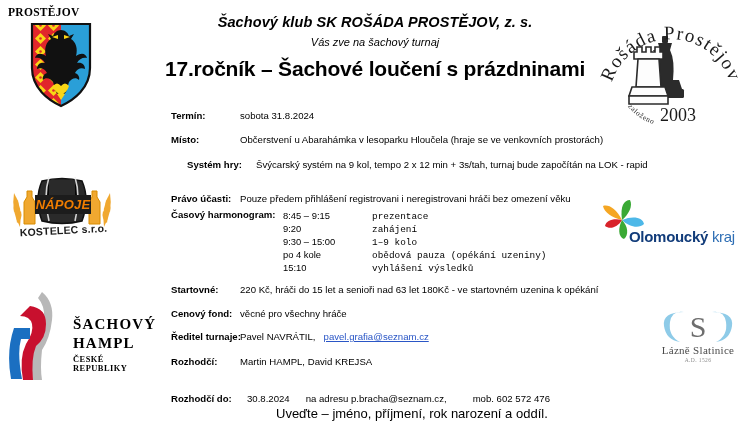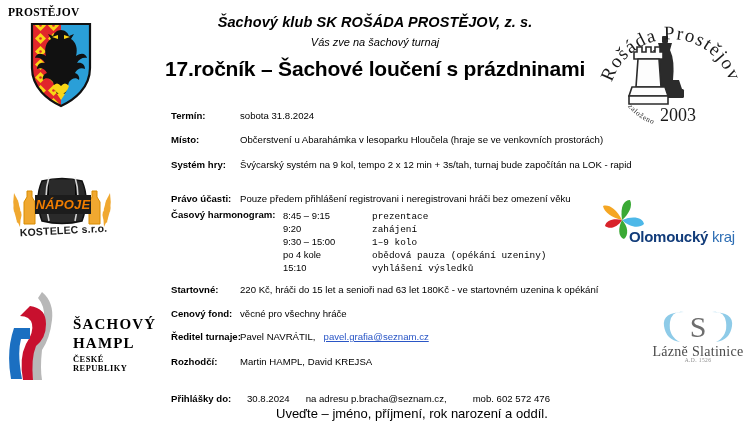--- a/index.html
+++ b/index.html
@@ -60,21 +60,21 @@
     display: inline-block;
     width: 69px;
     font-weight: bold;
   }
   .row .val {
     display: inline-block;
   }
 
   .r-termin   { top: 110px; }
   .r-misto    { top: 134px; }
-  .r-system   { top: 159px; }
+  .r-system   { top: 159px; margin-left: 16px; }
   .r-pravo    { top: 193px; }
   .r-harm     { top: 209px; }
   .r-start    { top: 284px; }
   .r-cenovy   { top: 308px; }
   .r-reditel  { top: 331px; }
   .r-rozhodci { top: 356px; }
   .r-prihlas  { top: 393px; }
 
   
   .sched {
@@ -182,21 +182,21 @@
   #logo-olomouc .ol-text .light {
     font-weight: normal; color: #2f6fb5;
   }
 
   
   #logo-slatinice { left: 648px; top: 306px; width: 100px; height: 62px; }
   #logo-slatinice .sl-name {
     position: absolute; left: 0; top: 38px; width: 100px;
     text-align: center;
     font-family: "Liberation Serif", serif;
-    font-size: 14px; color: #4a4a4a; letter-spacing: 0.3px;
+    font-size: 11px; color: #4a4a4a; letter-spacing: 0.3px;
   }
   #logo-slatinice .sl-sub {
     position: absolute; left: 0; top: 51px; width: 100px;
     text-align: center;
     font-family: "Liberation Serif", serif;
     font-size: 5.5px; color: #8d8d8d; letter-spacing: 0.4px;
   }
 </style>
 </head>
 <body>
@@ -245,21 +245,21 @@
 
   <div class="row r-reditel">
     <span class="lab">Ředitel turnaje:</span><span class="val">Pavel NAVRÁTIL,</span><span class="gap-sm"></span><a class="mail" href="#">pavel.grafia@seznam.cz</a>
   </div>
 
   <div class="row r-rozhodci">
     <span class="lab">Rozhodčí:</span><span class="val">Martin HAMPL, David KREJSA</span>
   </div>
 
   <div class="row r-prihlas">
-    <span class="lab" style="width:76px;">Přihlášky do:</span><span class="val">30.8.2024</span><span class="gap-md"></span><span class="val">na adresu p.bracha@seznam.cz,</span><span class="gap-lg"></span><span class="val">mob. 602 572 476</span>
+    <span class="lab" style="width:76px;">Rozhodčí do:</span><span class="val">30.8.2024</span><span class="gap-md"></span><span class="val">na adresu p.bracha@seznam.cz,</span><span class="gap-lg"></span><span class="val">mob. 602 572 476</span>
   </div>
   <div class="prih-sub">Uveďte – jméno, příjmení, rok narození a oddíl.</div>
 
   <div class="logo" id="logo-prostejov">
     <div class="pj-text">PROSTĚJOV</div>
     <svg width="106" height="104" viewBox="0 0 106 104">
       <defs>
         <clipPath id="shieldClip">
           <path d="M24 18 H82 V62 C82 82 66 94 53 100 C40 94 24 82 24 62 Z"></path>
         </clipPath>

